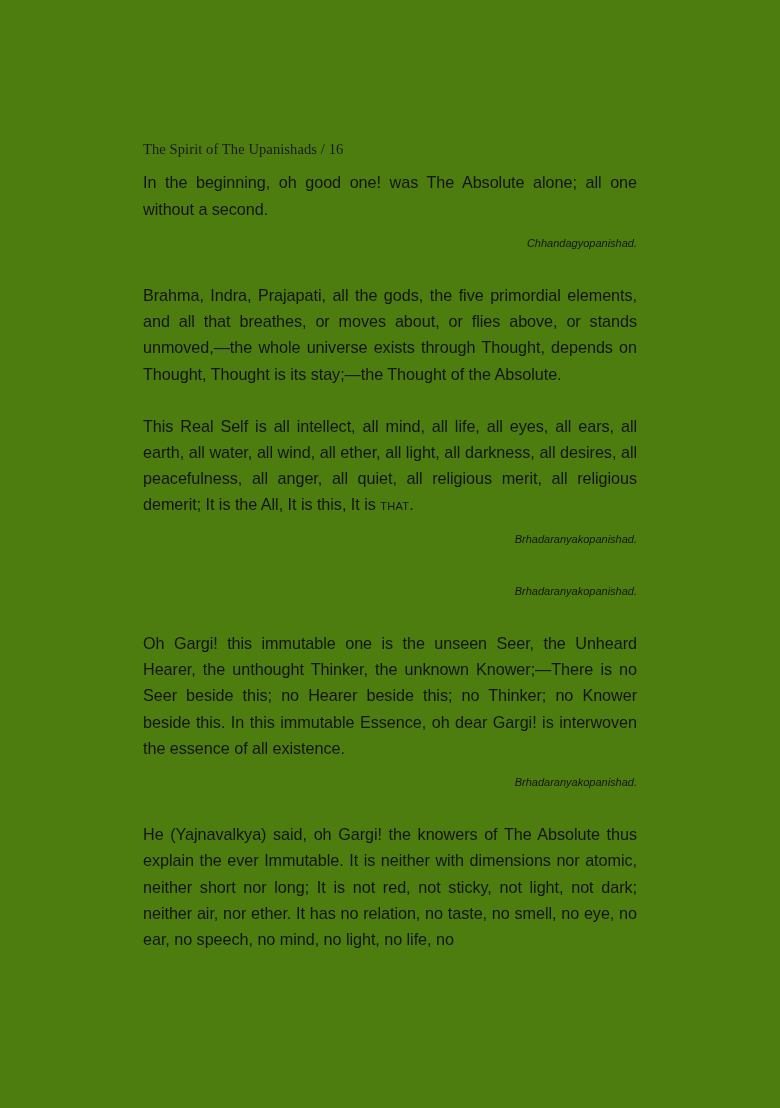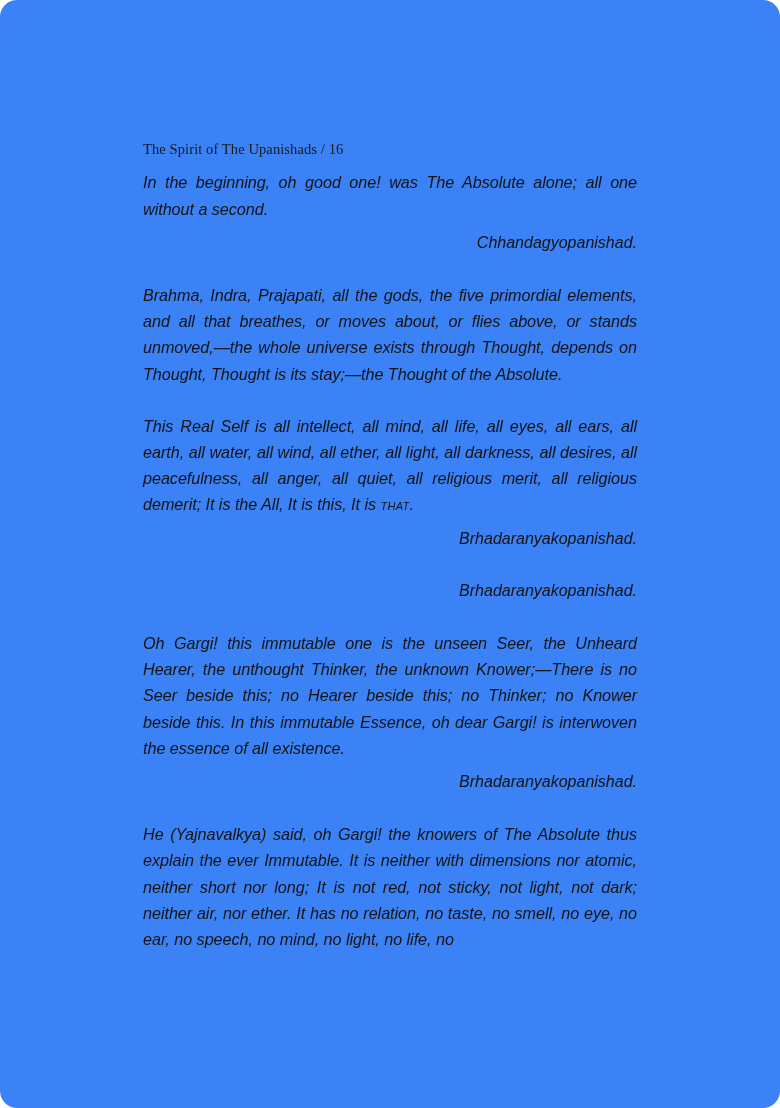--- a/index.html
+++ b/index.html
@@ -6,24 +6,23 @@
   html, body {
     margin: 0;
     padding: 0;
     background: #ffffff;
   }
 
   .page {
     position: relative;
     width: 780px;
     height: 1108px;
-    background: #3b82f6;
+    background: #4d7c0f;
     overflow: hidden;
     box-sizing: border-box;
-    border-radius: 17px;
   }
 
   .text-column {
     position: absolute;
     left: 143px;
     top: 141px;
     width: 494px;
   }
 
   
@@ -42,34 +41,33 @@
     font-family: "Liberation Sans", "DejaVu Sans", sans-serif;
     font-size: 16.2px;
     line-height: 26.2px;
     color: #141414;
     text-align: justify;
     text-justify: inter-word;
     margin: 0;
     letter-spacing: -0.05px;
     -webkit-hyphens: none;
     hyphens: none;
-    font-style: italic;
   }
 
   .passage .smallcaps {
     font-variant: small-caps;
     text-transform: lowercase;
     letter-spacing: 0.3px;
   }
 
   
   .attribution {
     font-family: "Liberation Sans", "DejaVu Sans", sans-serif;
     font-style: italic;
-    font-size: 16px;
+    font-size: 11px;
     line-height: 26.2px;
     color: #141414;
     text-align: right;
     margin: 0;
   }
 
   
   .quote-block {
     margin: 0 0 26px 0;
   }

